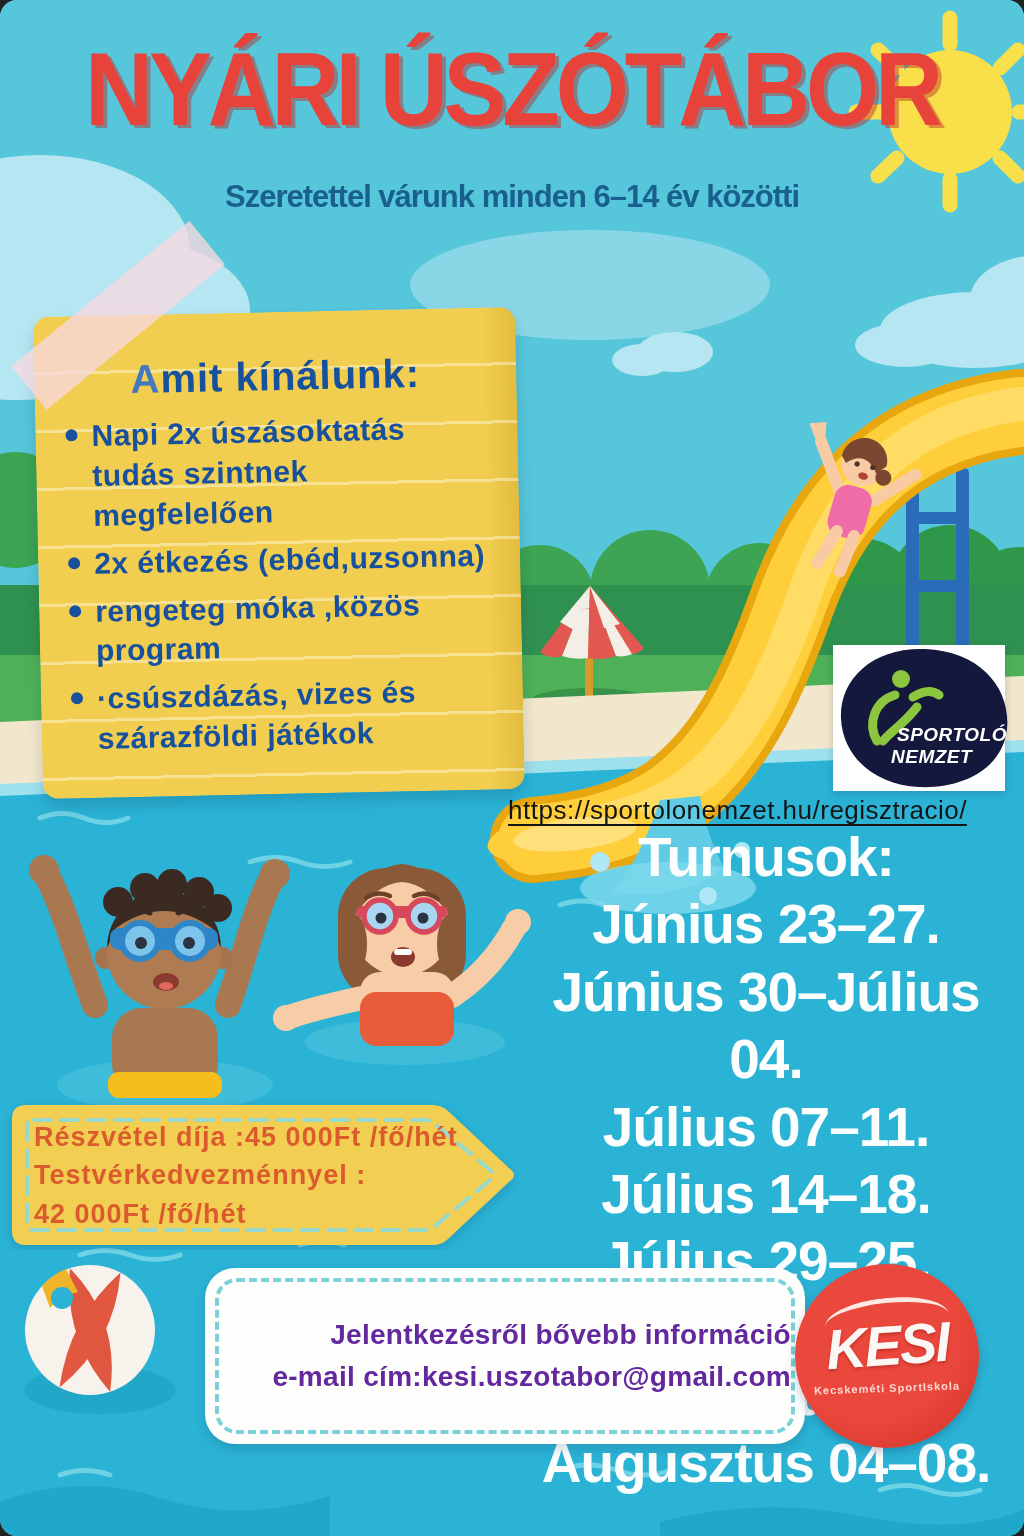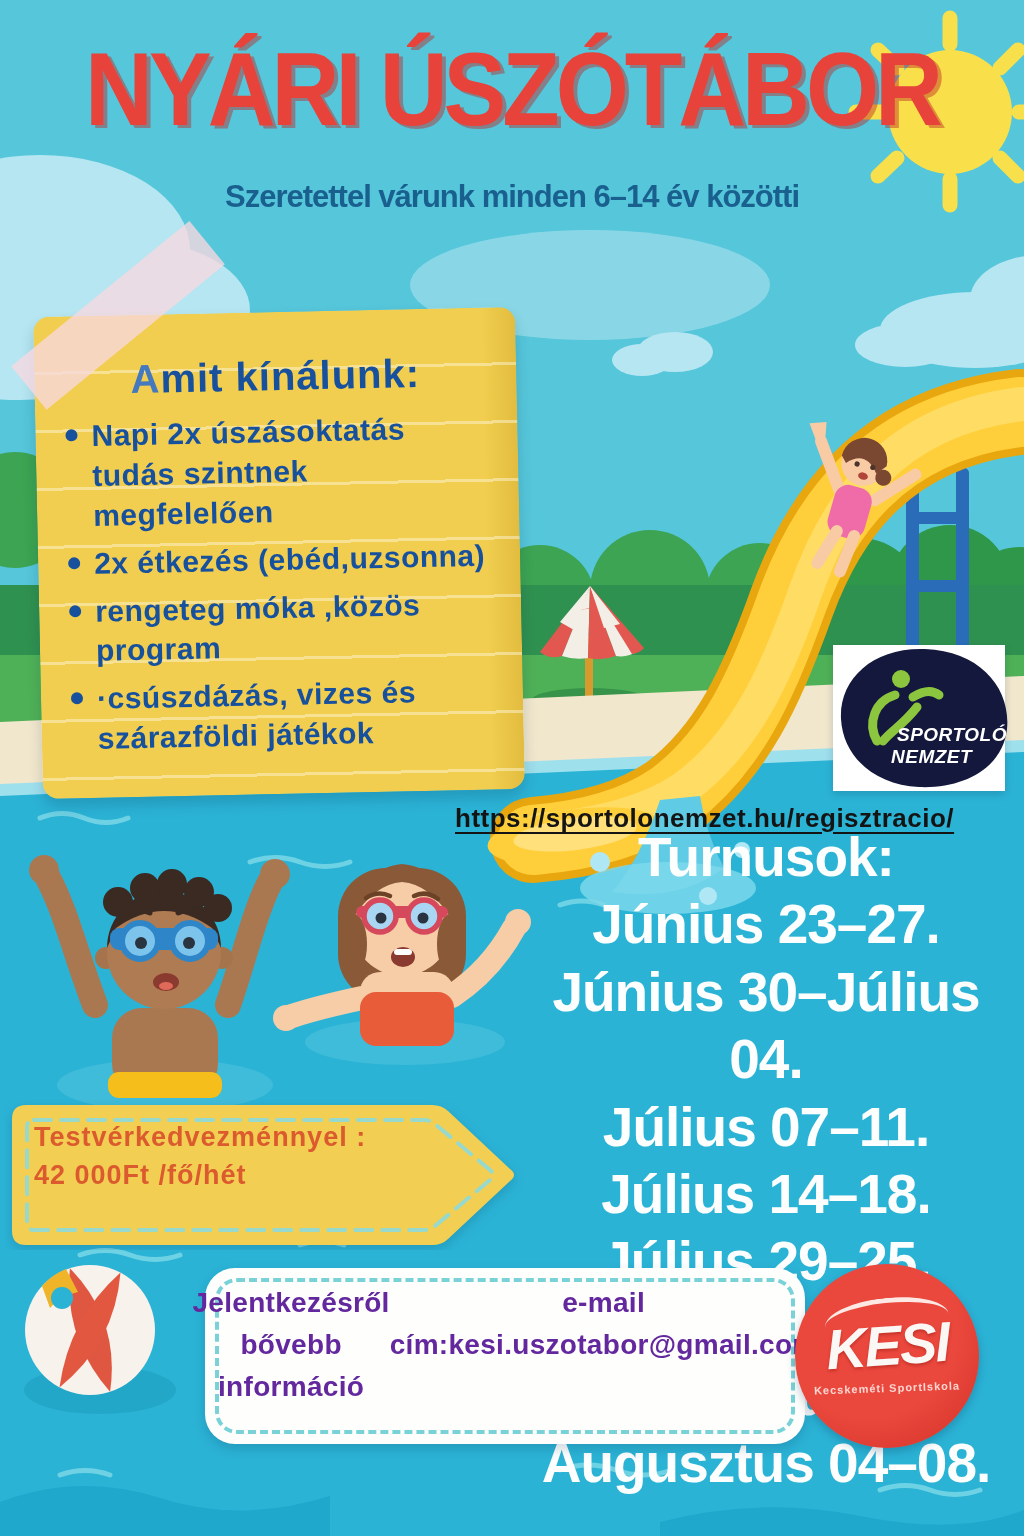--- a/index.html
+++ b/index.html
@@ -1,18 +1,18 @@
 <!DOCTYPE html>
 <html><head>
 <meta charset="utf-8">
 <style>
   html,body{margin:0;padding:0;background:#222;}
   #poster{
     position:relative;width:1024px;height:1536px;overflow:hidden;
-    background:#56C6DA;font-family:"Liberation Sans",sans-serif;
+    background:#56C6DA;font-family:"Liberation Sans",sans-serif;border-radius:17px;
   }
   #scene{position:absolute;left:0;top:0;width:1024px;height:1536px;}
   .txt{position:absolute;}
 
   #title{
     left:0;top:30px;width:1024px;text-align:center;
     font-size:94px;font-weight:800;letter-spacing:-4px;color:#E8433B;
     text-shadow:4px 3px 0 rgba(187,42,38,.45);
     transform:scaleY(1.1);transform-origin:top center;white-space:nowrap;
   }
@@ -51,25 +51,24 @@
   }
 
   
   #sn-logo{
     left:833px;top:645px;width:172px;height:146px;background:#fff;
     box-shadow:0 3px 8px rgba(0,40,70,.2);
   }
 
   
   #reg-url{
-    left:455px;top:795px;width:565px;text-align:left;
-    font-size:26px;font-weight:700;color:#141414;
+    left:455px;top:795px;width:565px;text-align:center;
+    font-size:26px;font-weight:400;color:#141414;
     text-decoration:underline;text-underline-offset:5px;letter-spacing:.5px;
     cursor:pointer;
-    margin-top:8px;
   }
 
   
   #sessions{
     left:512px;top:824px;width:508px;text-align:center;
     color:#FDFEFE;font-size:55px;font-weight:800;line-height:1.225;letter-spacing:-1px;
   }
 
   
   #price-tag{left:4px;top:1100px;width:522px;height:150px;}
@@ -78,21 +77,21 @@
     font-size:27px;font-weight:600;color:#DB5A2E;line-height:1.42;letter-spacing:1px;
   }
 
   
   #contact-box{
     left:205px;top:1268px;width:600px;height:176px;background:#FEFEFD;
     border-radius:30px;box-shadow:0 5px 12px rgba(0,40,70,.18);
   }
   #contact-inner{
     position:absolute;inset:10px;border:4px dashed #79D2D8;border-radius:22px;
-    display:flex;flex-direction:row;justify-content:center;text-align:center;
+    display:flex;flex-direction:column;justify-content:center;text-align:right;
     font-size:28px;font-weight:800;color:#63279E;line-height:1.5;letter-spacing:.3px;
   }
 
   
   #kesi-logo{
     left:795px;top:1264px;width:184px;height:184px;border-radius:50%;
     background:radial-gradient(circle at 40% 35%,#EA473D 55%,#D23226 100%);
     box-shadow:0 4px 10px rgba(0,40,70,.25);
     display:flex;flex-direction:column;align-items:center;justify-content:center;
   }
@@ -358,20 +357,21 @@
     <div>Augusztus 04–08.</div>
   </div>
 
   <div class="txt" id="price-tag">
     <svg width="522" height="150" viewBox="0 0 522 150" xmlns="http://www.w3.org/2000/svg">
       <path d="M 22 5 H 428 Q 438 5 444 11 L 506 69 Q 514 75 506 81 L 444 139 Q 438 145 428 145 H 22 Q 8 145 8 131 V 19 Q 8 5 22 5 Z" fill="#F2CF52" filter="drop-shadow(0 4px 6px rgba(0,40,70,0.18))"></path>
       <path d="M 30 20 H 420 Q 427 20 431 24 L 486 70 Q 492 75 486 80 L 431 126 Q 427 130 420 130 H 30 Q 23 130 23 123 V 27 Q 23 20 30 20 Z" fill="none" stroke="#97D9CC" stroke-width="4" stroke-dasharray="17 10" stroke-linecap="round"></path>
     </svg>
   </div>
   <div class="txt" id="price-text">
+    <div>Részvétel díja :45 000Ft /fő/hét</div>
     <div>Testvérkedvezménnyel :</div>
     <div>42 000Ft /fő/hét</div>
   </div>
 
   <div class="txt" id="contact-box">
     <div id="contact-inner">
       <div>Jelentkezésről bővebb információ</div>
       <div>e-mail cím:kesi.uszotabor@gmail.com</div>
     </div>
   </div>

